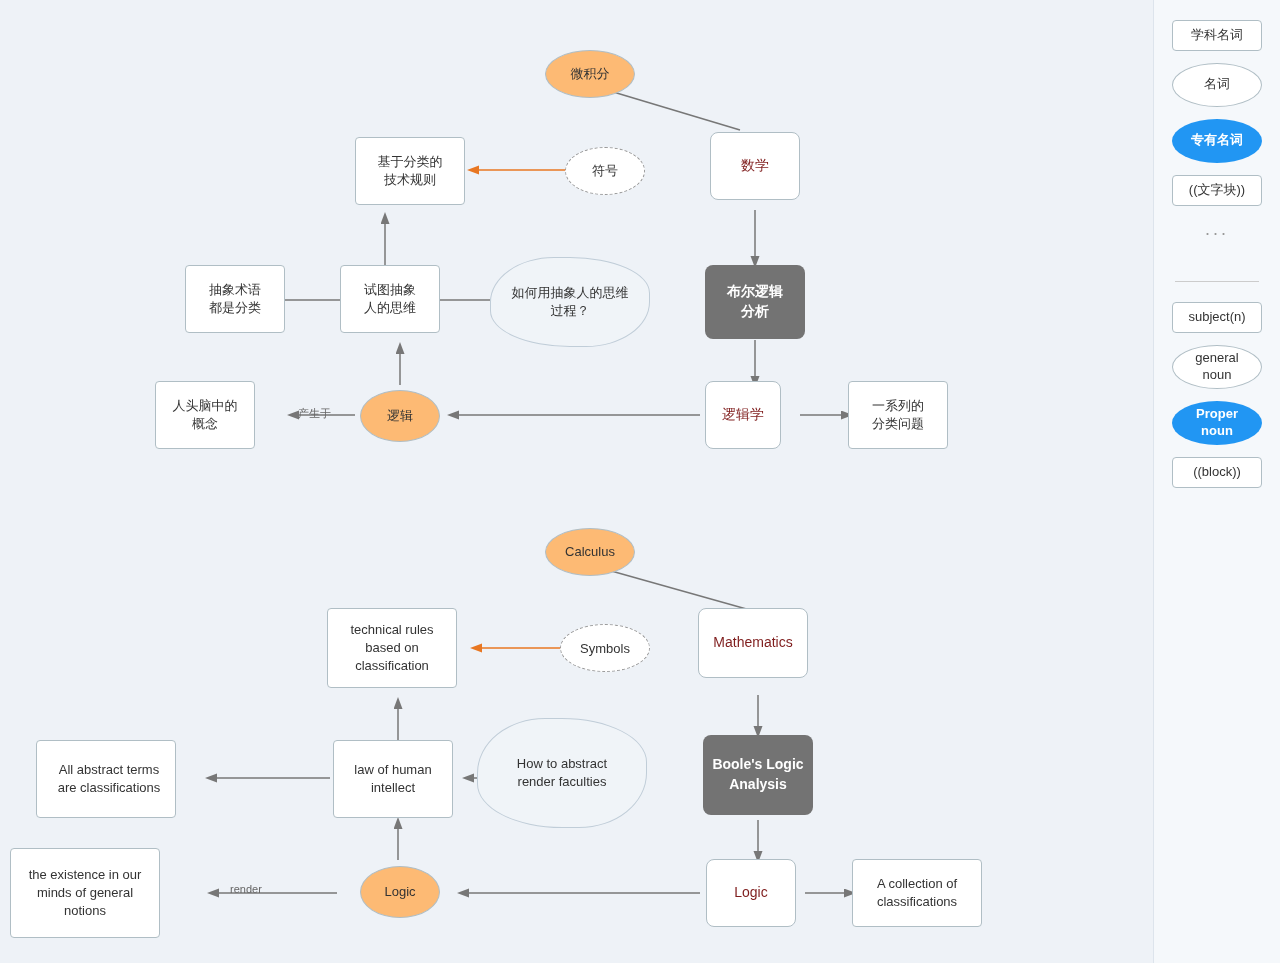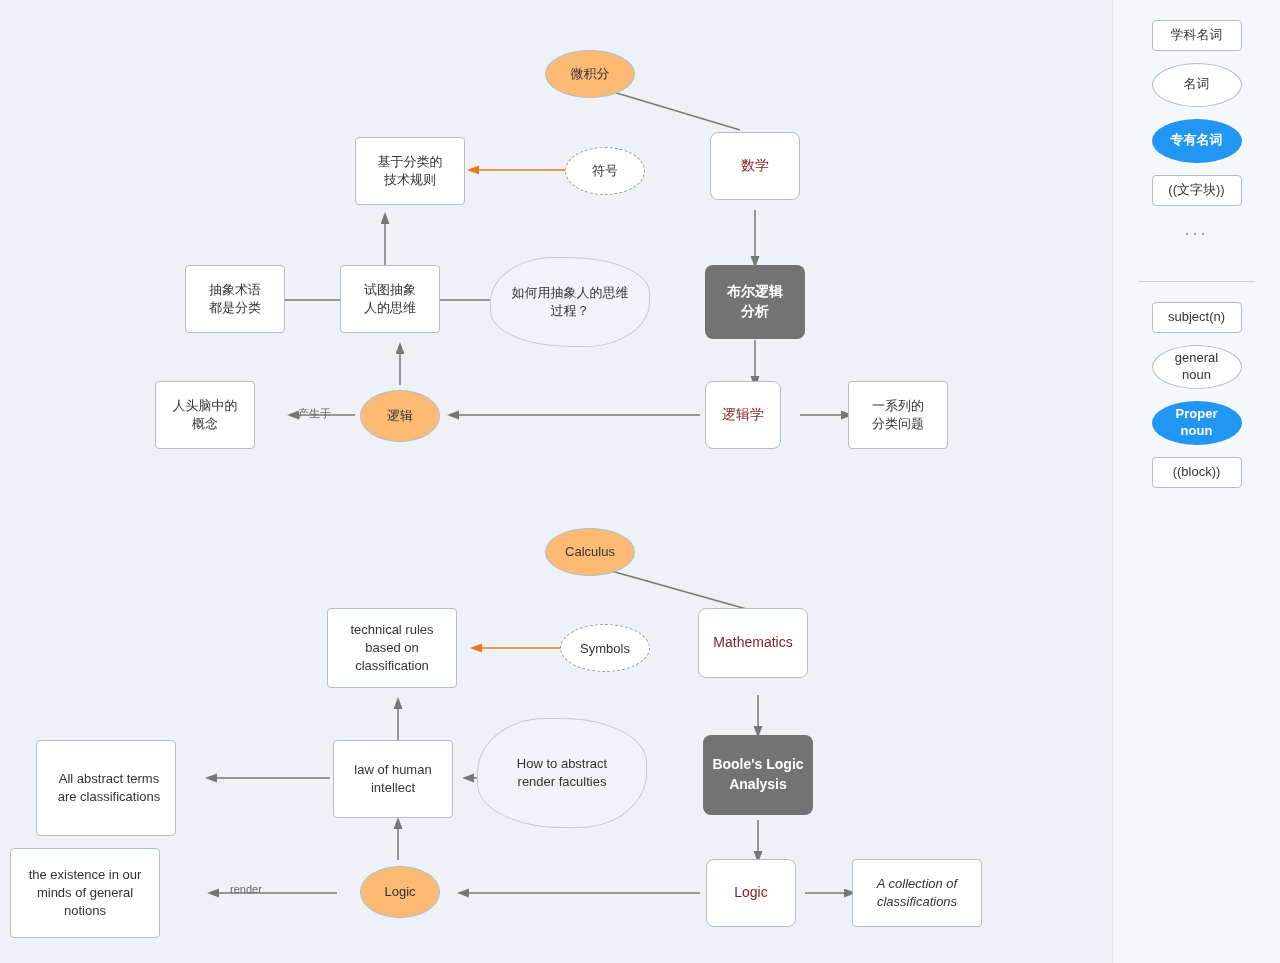--- a/index.html
+++ b/index.html
@@ -77,21 +77,21 @@
       font-size: 14px;
       font-weight: 600;
       color: #fff;
       line-height: 1.4;
     }
     
     .sidebar {
       position: absolute;
       right: 0;
       top: 0;
-      width: 168px;
+      width: 127px;
       height: 963px;
       background: #f5f8fb;
       border-left: 1px solid #dde4ec;
       display: flex;
       flex-direction: column;
       align-items: center;
       padding: 20px 10px;
       gap: 0;
     }
     .sidebar-section {
@@ -307,21 +307,21 @@
   <div class="node cloud-node" style="width:170px;height:110px;left:477px;top:718px;">
     <span style="white-space:pre-line">How to abstract
 render faculties</span>
   </div>
 
   <div class="node rect-node" style="width:120px;height:78px;left:333px;top:740px;">
     <span style="white-space:pre-line">law of human
 intellect</span>
   </div>
 
-  <div class="node rect-node" style="width:140px;height:96px;left:36px;top:740px;padding-left:16px;">
+  <div class="node rect-node" style="width:140px;height:78px;left:36px;top:740px;padding-left:16px;">
     <span style="white-space:pre-line">All abstract terms
 are classifications</span>
   </div>
 
   <div class="node rect-node" style="width:150px;height:90px;left:10px;top:848px;">
     <span style="white-space:pre-line">the existence in our
 minds of general
 notions</span>
   </div>
 
@@ -330,21 +330,21 @@
   </div>
 
   <div class="node oval-node" style="width:80px;height:52px;left:360px;top:866px;">
     <span>Logic</span>
   </div>
 
   <div class="node cylinder-node" style="width:90px;height:68px;left:706px;top:859px;">
     <span>Logic</span>
   </div>
 
-  <div class="node rect-node" style="width:130px;height:68px;left:852px;top:859px;font-style:italic;">
+  <div class="node rect-node" style="width:130px;height:68px;left:852px;top:859px;">
     <span style="white-space:pre-line">A collection of
 classifications</span>
   </div>
 
   <div class="sidebar">
 
     <div class="sidebar-section">
 
       <div class="sidebar-item si-rect">
         <span>学科名词</span>

